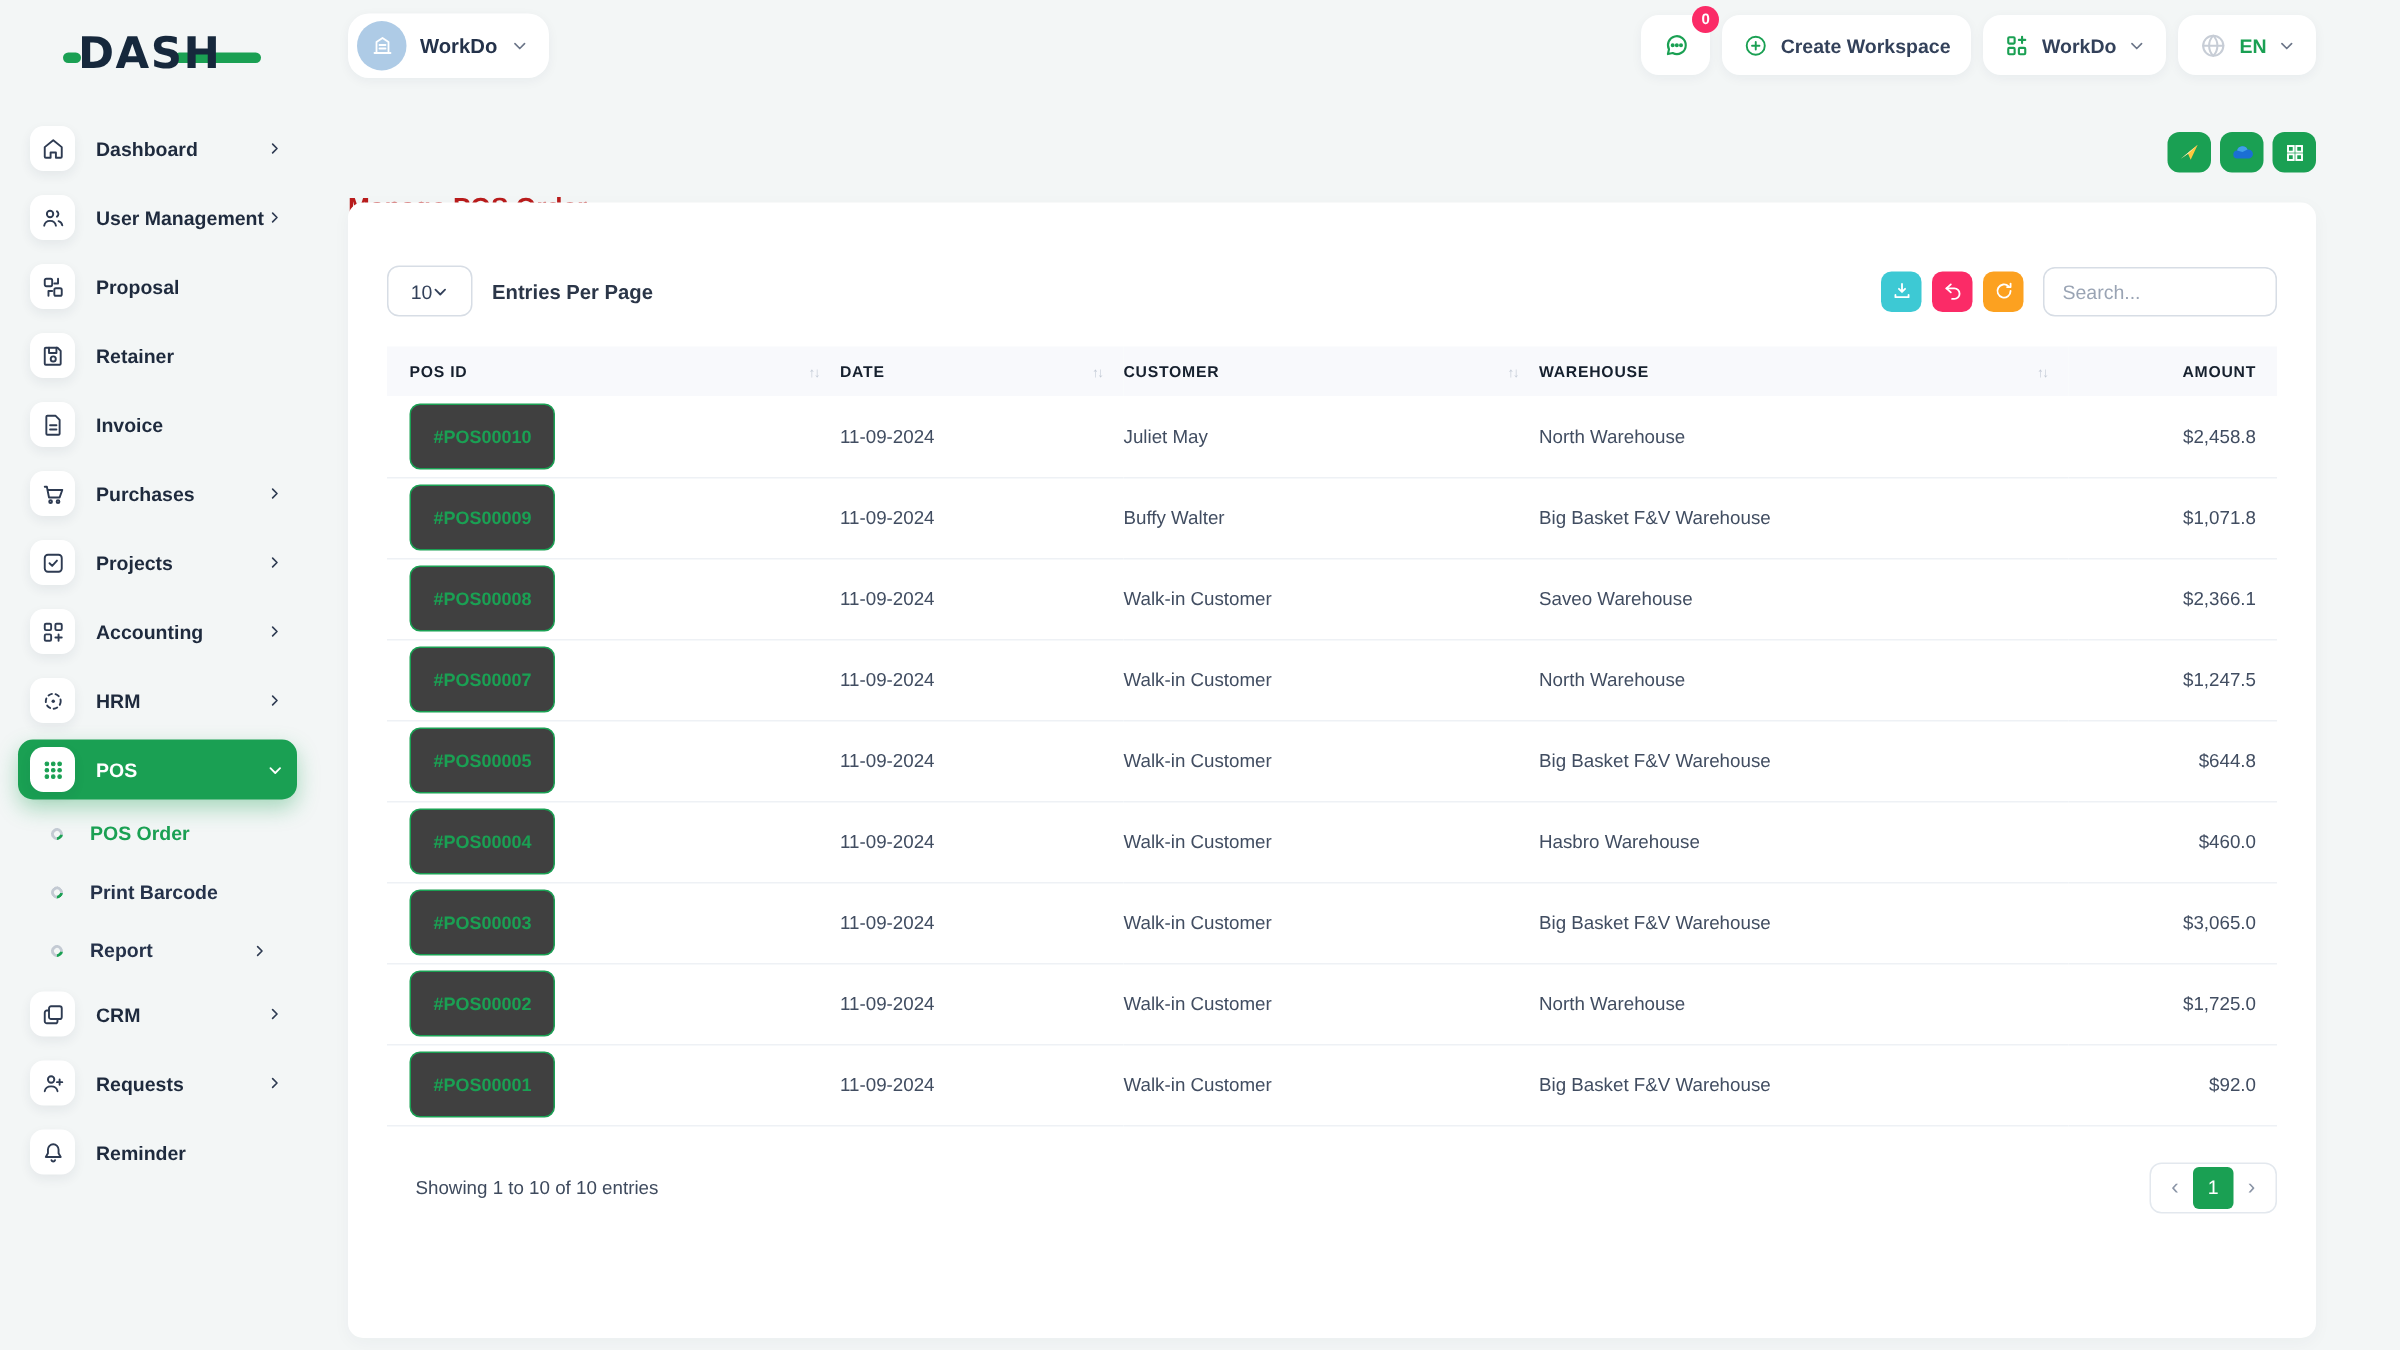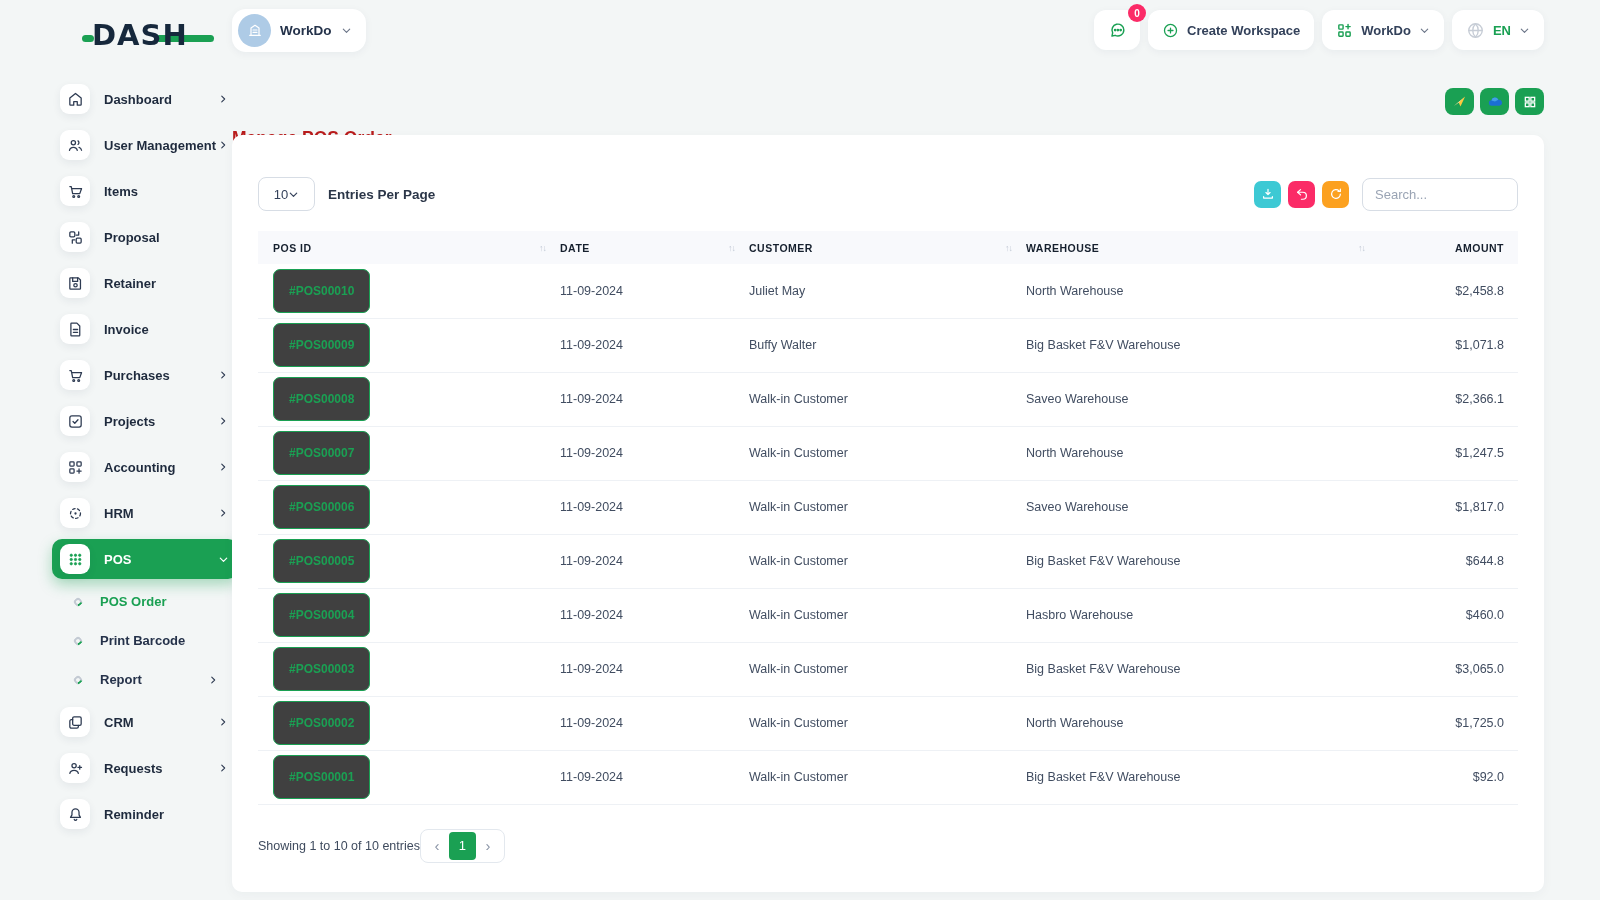--- a/index.html
+++ b/index.html
@@ -6,21 +6,21 @@
   html,body { width:1600px; height:900px; overflow:hidden; }
   body {
     font-family:"Liberation Sans", sans-serif;
     background:#f3f6f6;
     color:#24324a;
     position:relative;
   }
   svg { display:block; }
 
   
-  .sidebar { position:absolute; left:0; top:0; width:210px; height:900px; padding:14px 12px 0 12px;margin-left:40px; }
+  .sidebar { position:absolute; left:0; top:0; width:210px; height:900px; padding:14px 12px 0 12px; }
   .logo { position:relative; margin:4px 0 18px 40px; width:130px; height:40px; }
   .logo-bar { position:absolute; left:64px; top:17px; width:58px; height:7px; background:#1aa053; border-radius:4px; }
   .logo-dot { position:absolute; left:-10px; top:17px; width:12px; height:7px; background:#1aa053; border-radius:4px; }
   .logo-text { position:relative; font-size:29px; font-weight:800; letter-spacing:1px; color:#16283c; font-family:"DejaVu Sans", sans-serif; }
   .nav { display:flex; flex-direction:column; }
   .nav-item { display:flex; align-items:center; height:46px; padding:0 8px 0 8px; cursor:pointer; }
   .icon-box { width:30px; height:30px; background:#fff; border-radius:9px; box-shadow:0 3px 8px rgba(25,40,70,.07); display:flex; align-items:center; justify-content:center; flex:0 0 30px; }
   .icon-box svg { stroke:#2e3b52; }
   .nav-label { margin-left:14px; font-size:13px; font-weight:700; color:#1e2a3d; flex:1; }
   .nav-chev { flex:0 0 14px; display:flex; justify-content:center; }
@@ -75,21 +75,21 @@
   thead th.num { text-align:right; padding-right:14px; }
   .sort-glyph { font-size:9px; color:#c3cad6; letter-spacing:-1px; }
   tbody td { height:54px; border-top:1px solid #eef1f5; font-size:12.5px; color:#414d61; padding-left:0; }
   tbody tr:first-child td { border-top:none; }
   tbody td.first { padding-left:15px; }
   tbody td.num { text-align:right; padding-right:14px; }
   .table-bottom { border-bottom:1px solid #eef1f5; }
   .pos-badge { display:inline-block; border:1px solid #1aa053; color:#1aa053; background:#404040; border-radius:7px; padding:14px 15px; font-size:12px; font-weight:700; cursor:pointer; }
 
   
-  .card-footer { margin-top:24px; display:flex; align-items:center; justify-content:flex-start; }
+  .card-footer { margin-top:24px; display:flex; align-items:center; justify-content:space-between;margin-left:19px; }
   .summary { font-size:12.5px; color:#3f4b5e; }
   .pagination { background:#fff; border:1px solid #e3e8ee; border-radius:8px; display:flex; align-items:center; height:34px; padding:0 4px; }
   .pg-arrow { width:24px; text-align:center; color:#8a94a6; font-size:15px; cursor:pointer; }
   .pg-page { width:27px; height:28px; background:#1aa053; color:#fff; border-radius:4px; display:flex; align-items:center; justify-content:center; font-size:13px; cursor:pointer; }
 </style>
 </head>
 <body>
 
 <div class="sidebar">
   <div class="logo">
@@ -123,31 +123,20 @@
           </svg>
       </span>
       <span class="nav-label">User Management</span>
       <span class="nav-chev">
           <svg width="10" height="10" viewBox="0 0 24 24" fill="none" stroke="#2e3b52" stroke-width="2.6" stroke-linecap="round" stroke-linejoin="round">
             <polyline points="9 5 16 12 9 19"></polyline>
           </svg>
         </span>
     </div>
 
-    <div class="nav-item">
-      <span class="icon-box">
-        <svg width="17" height="17" viewBox="0 0 24 24" fill="none" stroke-width="1.8" stroke-linecap="round" stroke-linejoin="round">
-            <path d="M4 5h2l2 10h10l2.5-7H7"></path>
-            <circle cx="9.5" cy="19" r="1.3"></circle>
-            <circle cx="16.5" cy="19" r="1.3"></circle>
-          </svg>
-      </span>
-      <span class="nav-label">Items</span>
-      <span class="nav-chev"></span>
-    </div>
 
     <div class="nav-item">
       <span class="icon-box">
         <svg width="17" height="17" viewBox="0 0 24 24" fill="none" stroke-width="1.8" stroke-linecap="round" stroke-linejoin="round">
             <rect x="4" y="4" width="7" height="7" rx="1.5"></rect>
             <rect x="13" y="13" width="7" height="7" rx="1.5"></rect>
             <path d="M16.5 4v4.5H13"></path>
             <path d="M7.5 20v-4.5H11"></path>
           </svg>
       </span>
@@ -534,27 +523,20 @@
         <td class="num">$2,366.1</td>
       </tr>
       <tr>
         <td class="first"><span class="pos-badge">#POS00007</span></td>
         <td>11-09-2024</td>
         <td>Walk-in Customer</td>
         <td>North Warehouse</td>
         <td class="num">$1,247.5</td>
       </tr>
       <tr>
-        <td class="first"><span class="pos-badge">#POS00006</span></td>
-        <td>11-09-2024</td>
-        <td>Walk-in Customer</td>
-        <td>Saveo Warehouse</td>
-        <td class="num">$1,817.0</td>
-      </tr>
-      <tr>
         <td class="first"><span class="pos-badge">#POS00005</span></td>
         <td>11-09-2024</td>
         <td>Walk-in Customer</td>
         <td>Big Basket F&amp;V Warehouse</td>
         <td class="num">$644.8</td>
       </tr>
       <tr>
         <td class="first"><span class="pos-badge">#POS00004</span></td>
         <td>11-09-2024</td>
         <td>Walk-in Customer</td>

